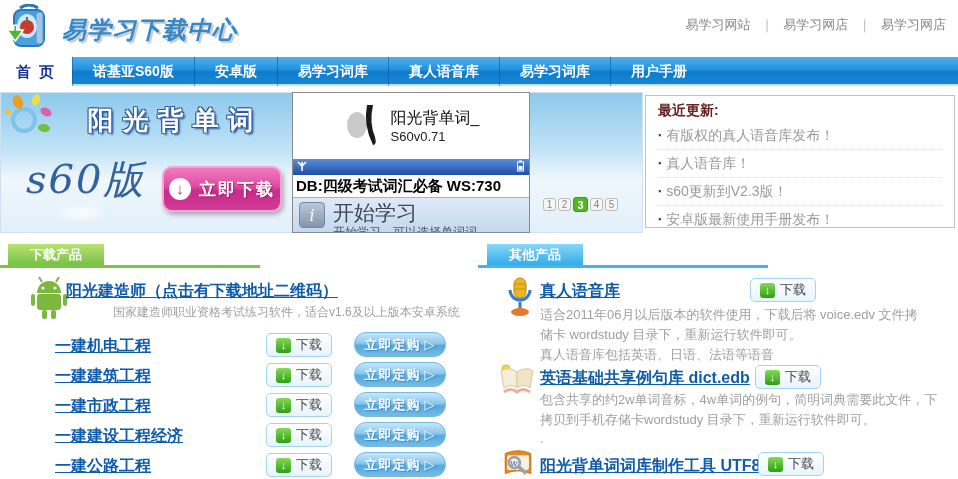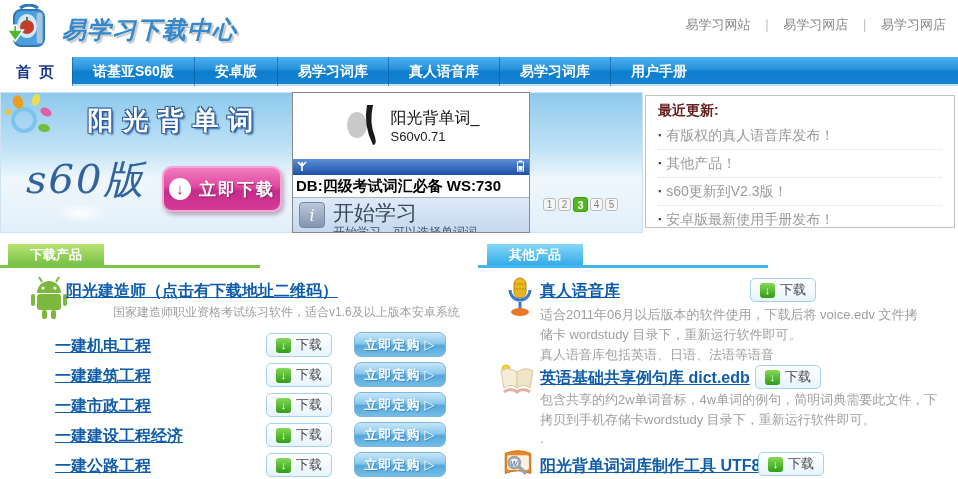--- a/index.html
+++ b/index.html
@@ -111,21 +111,21 @@
   .dl-rows { position:absolute; left:0; top:330px; width:478px; }
   .dl-row { position:relative; height:30px; }
   .dl-row .blue-link { position:absolute; left:55px; top:6px; }
   .dl-btn { display:inline-flex; align-items:center; gap:5px; padding:2px 9px; border:1px solid #a4d2ef;
     border-radius:5px; background:linear-gradient(180deg,#ffffff,#e7f4fd); cursor:pointer; white-space:nowrap; }
   .dl-btn .arrow { width:15px; height:15px; border-radius:3px; flex:none;
     background:linear-gradient(180deg,#86d957,#2f9e14); color:#fff; font-size:11px; font-weight:bold;
     line-height:15px; text-align:center; }
   .dl-btn .txt { font-size:13px; color:#444; }
   .dl-row .dl-btn { position:absolute; left:266px; top:3px; }
-  .order-btn { position:absolute; left:354px; top:2px; width:92px; height:25px; border-radius:7px;
+  .order-btn { position:absolute; left:354px; top:2px; width:92px; height:25px; border-radius:12px;
     border:1px solid #7ab8e0; display:flex; align-items:center; justify-content:center; gap:4px;
     background:linear-gradient(180deg,#c6e6f9 0%,#8cc8ec 45%,#55a8dc 55%,#74bce6 100%);
     color:#fff; font-size:13px; font-weight:bold; letter-spacing:1px; cursor:pointer;
     text-shadow:1px 1px 1px #3a88c0; }
 
   
   .other-item-title { white-space:nowrap; }
   .oi { position:absolute; }
   .oi-desc { position:absolute; font-size:13px; color:#9f9f9f; white-space:nowrap; }
 </style>
@@ -232,21 +232,21 @@
     <span class="page-dot">4</span>
     <span class="page-dot">5</span>
   </div>
 
   <div class="updates">
     <div class="updates-title">最近更新:</div>
     <div class="update-item">
       <span class="bullet">▪</span><span>有版权的真人语音库发布！</span>
     </div>
     <div class="update-item">
-      <span class="bullet">▪</span><span>其他产品！</span>
+      <span class="bullet">▪</span><span>真人语音库！</span>
     </div>
     <div class="update-item">
       <span class="bullet">▪</span><span>s60更新到V2.3版！</span>
     </div>
     <div class="update-item">
       <span class="bullet">▪</span><span>安卓版最新使用手册发布！</span>
     </div>
   </div>
 
   <div class="tab-green">下载产品</div>

